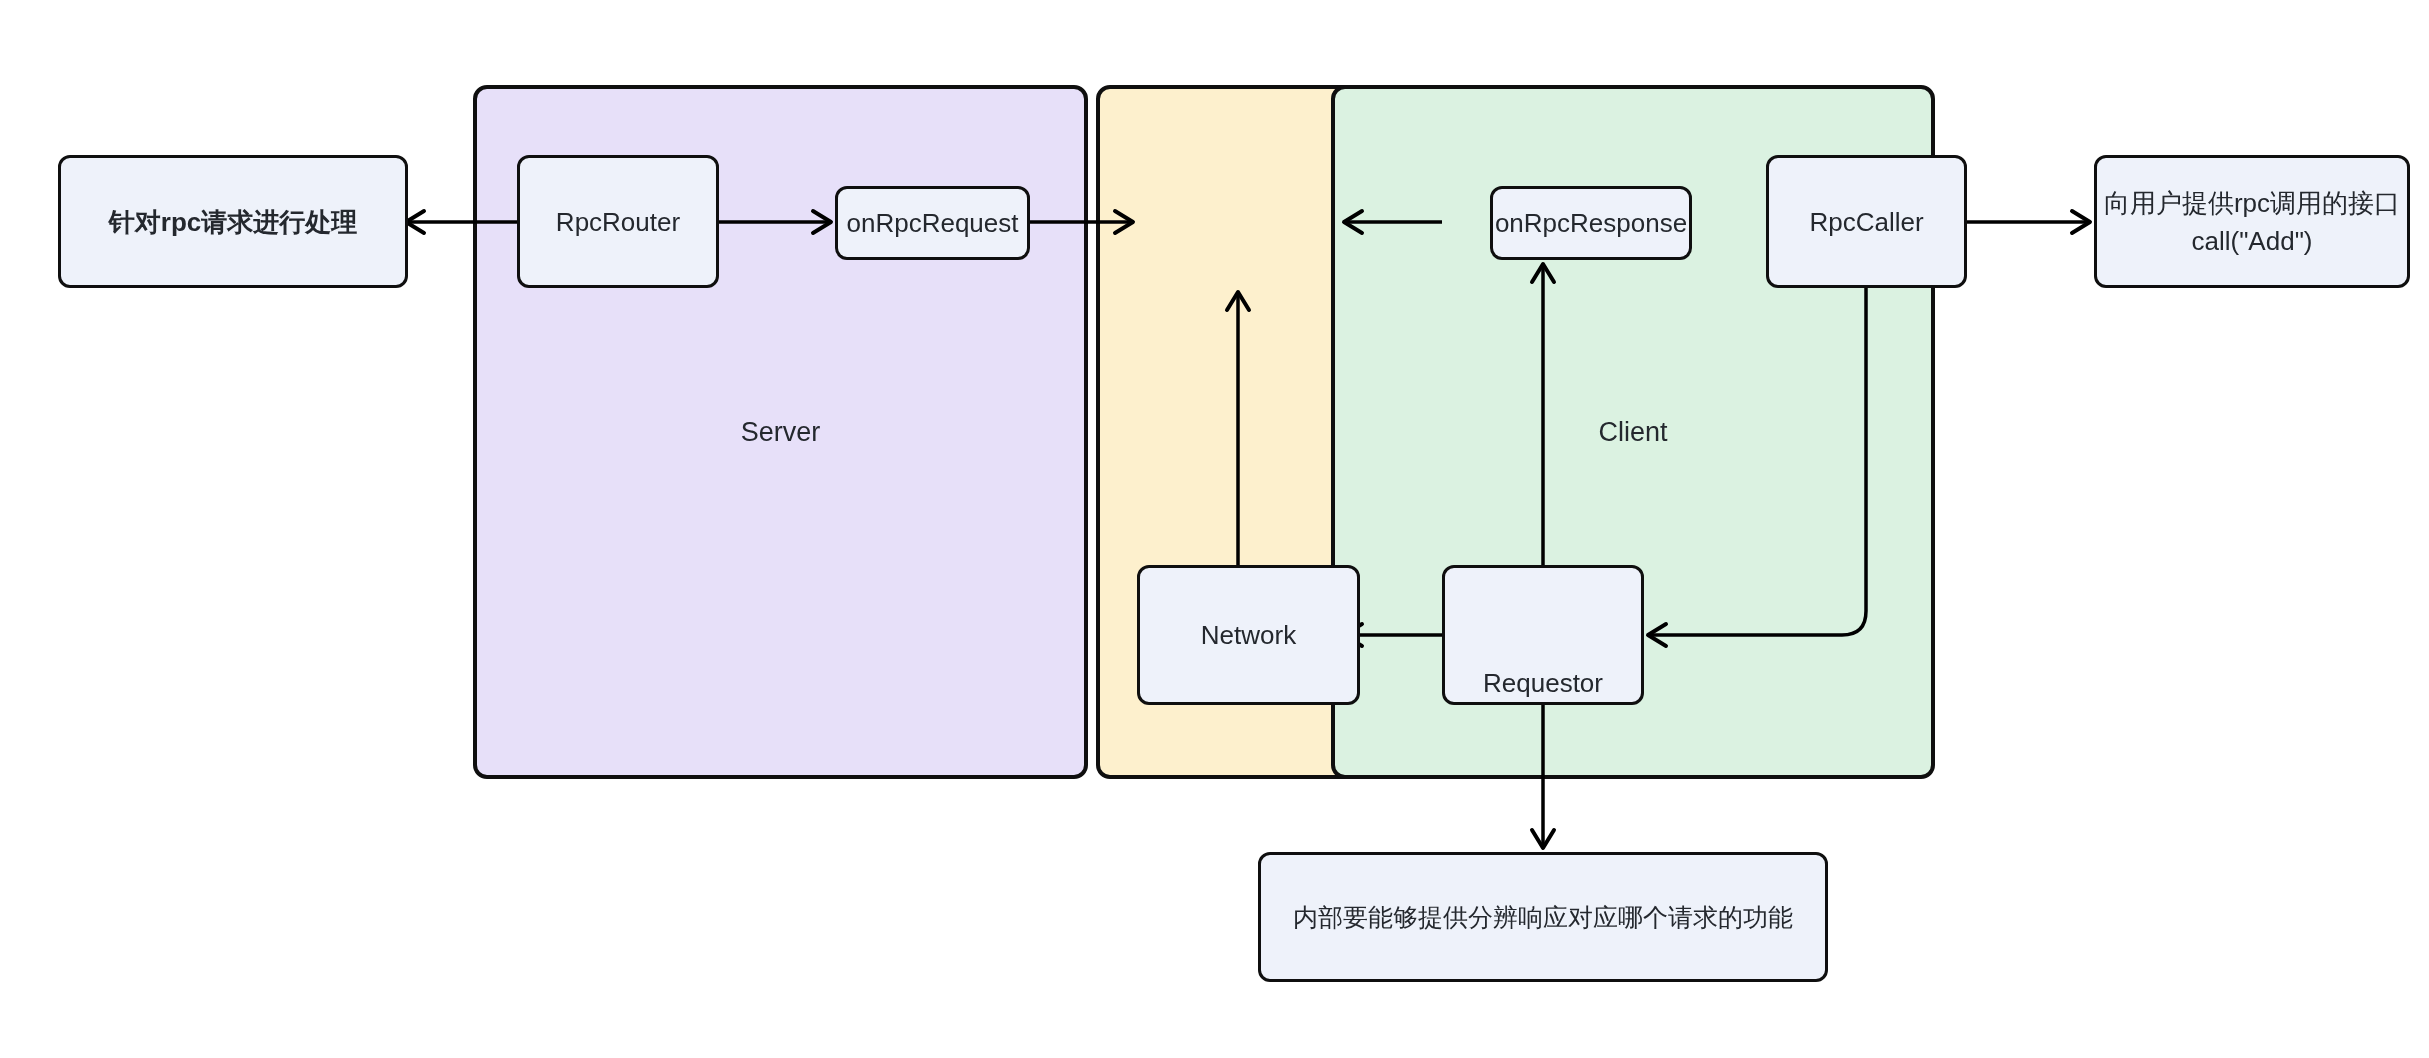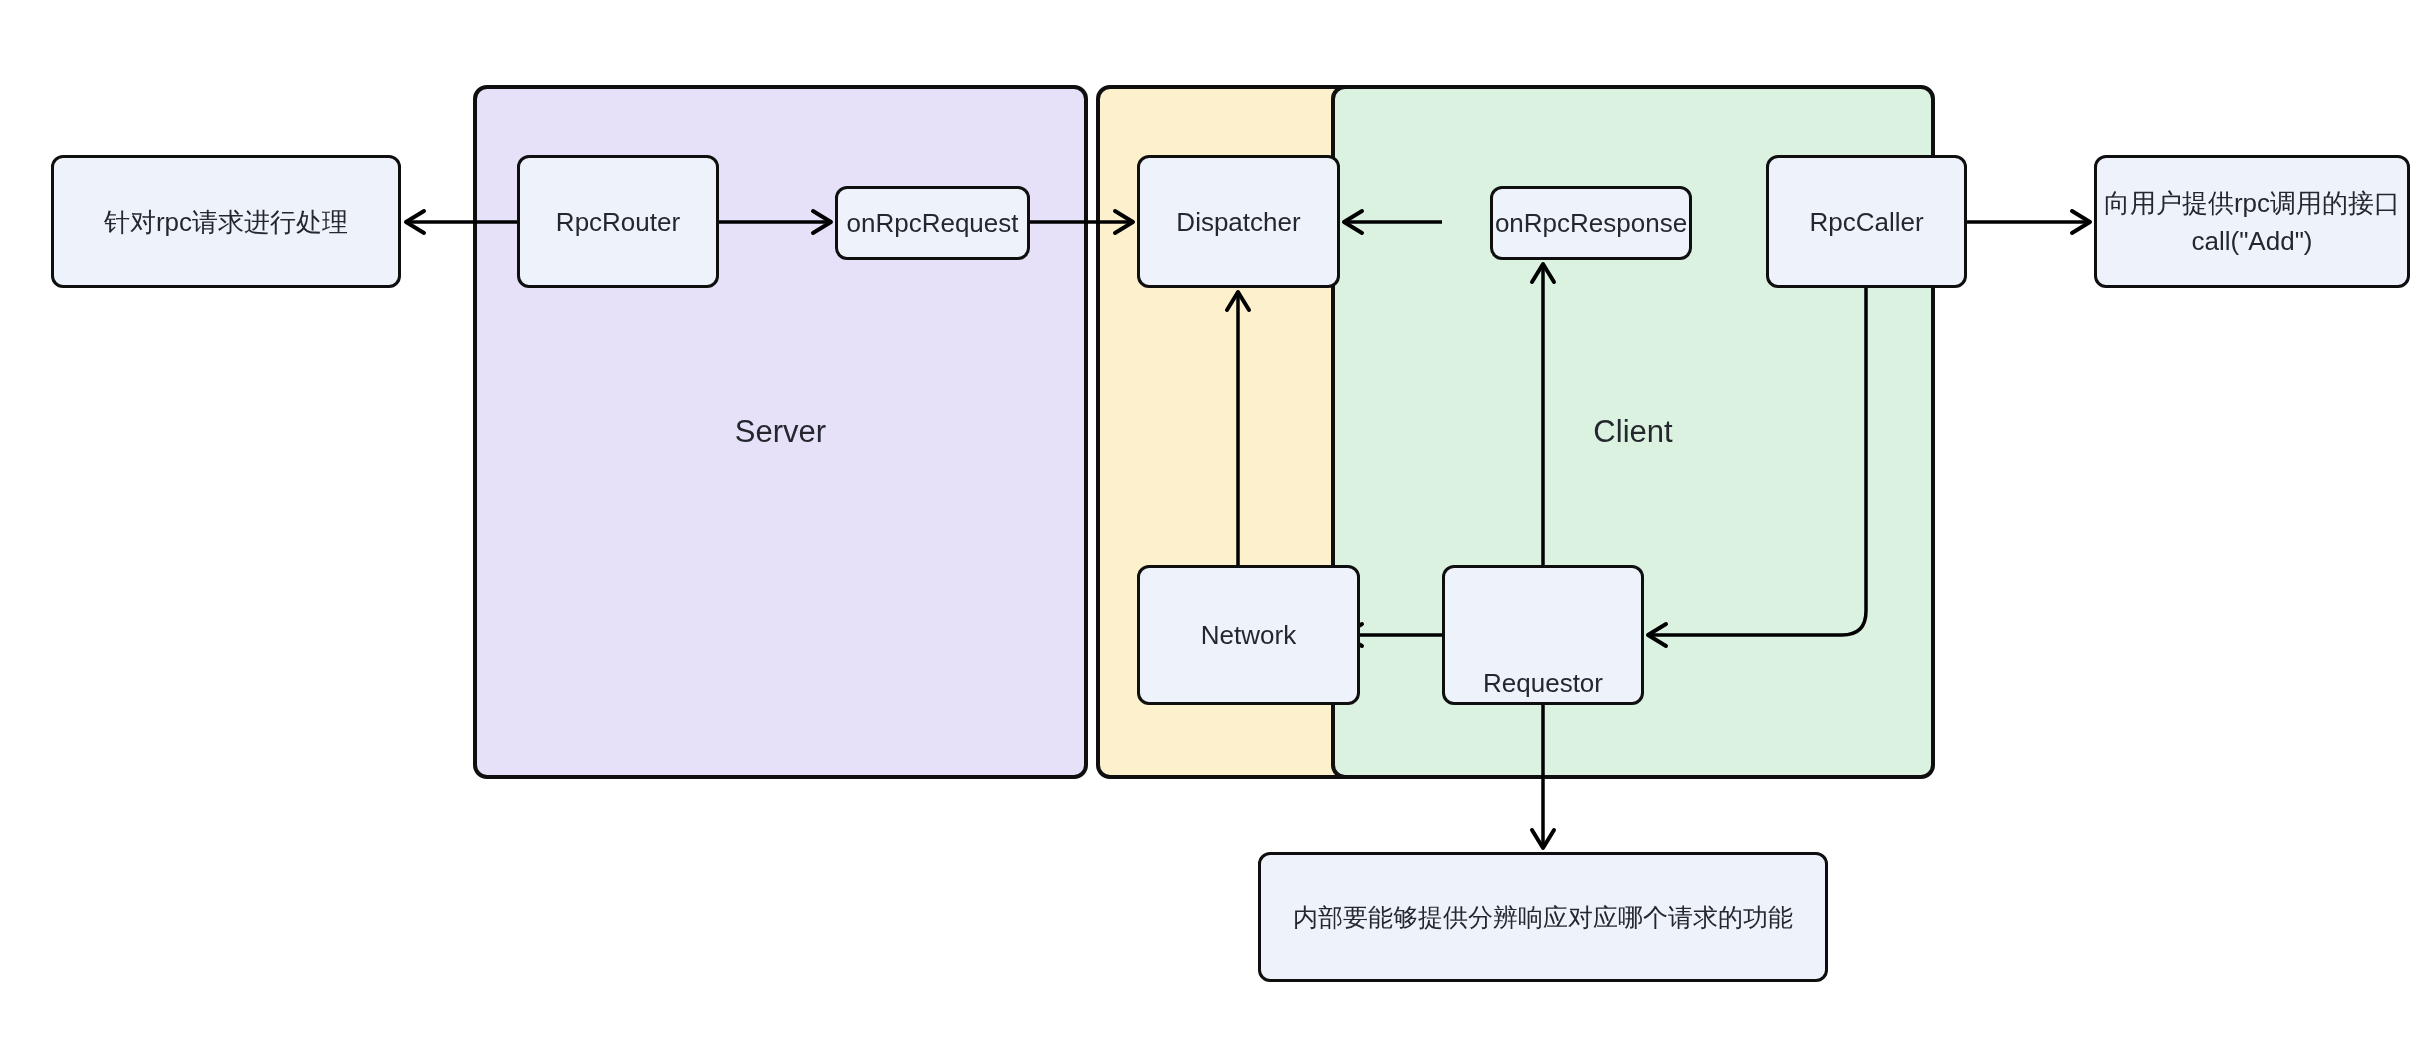--- a/index.html
+++ b/index.html
@@ -18,21 +18,21 @@
     border: 4px solid var(--border, #0f0f0f);
     border-radius: 14px;
   }
   #group-server   { left: 473px;  top: 85px; width: 615px; height: 694px; background: var(--server-fill, #e7e0f9); }
   #group-transport{ left: 1096px; top: 85px; width: 288px; height: 694px; background: var(--transport-fill, #fdf0cd); }
   #group-client   { left: 1331px; top: 85px; width: 604px; height: 694px; background: var(--client-fill, #dbf2e1); }
   .group-label {
     position: absolute;
     left: 50%; top: 50%;
     transform: translate(-50%, -50%);
-    font-size: 31px;
+    font-size: 27px;
     white-space: nowrap;
   }
   #edge-layer {
     position: absolute;
     left: 0; top: 0;
     pointer-events: none;
   }
   .edge {
     fill: none;
     stroke: var(--arrow, #000000);
@@ -45,21 +45,21 @@
     border: 3.5px solid var(--border, #0f0f0f);
     border-radius: 12px;
     display: flex;
     flex-direction: column;
     align-items: center;
     justify-content: center;
     text-align: center;
     font-size: 26px;
     line-height: 38px;
   }
-  #node-note-left      { left: 51px;   top: 155px; width: 350px; height: 133px; }
+  #node-note-left      { left: 58px;   top: 155px; width: 350px; height: 133px; font-weight: bold; }
   #node-rpc-router     { left: 517px;  top: 155px; width: 202px; height: 133px; }
   #node-on-rpc-request { left: 835px;  top: 186px; width: 195px; height: 74px;  }
   #node-dispatcher     { left: 1137px; top: 155px; width: 203px; height: 133px; }
   #node-on-rpc-response{ left: 1442px; top: 186px; width: 202px; height: 74px; margin-left: 48px;  }
   #node-rpc-caller     { left: 1766px; top: 155px; width: 201px; height: 133px; }
   #node-note-right     { left: 2094px; top: 155px; width: 316px; height: 133px; }
   #node-network        { left: 1137px; top: 565px; width: 223px; height: 140px; }
   #node-requestor      { left: 1442px; top: 565px; width: 202px; height: 140px; justify-content: flex-end; }
   #node-note-bottom    { left: 1258px; top: 852px; width: 570px; height: 130px; font-size: 25px; }
 </style>
@@ -99,23 +99,20 @@
   </div>
 
   <div class="node" id="node-on-rpc-request">
     <span>onRpcRequest</span>
   </div>
 
   <div class="node" id="node-rpc-router">
     <span>RpcRouter</span>
   </div>
 
-  <div class="node" id="node-dispatcher">
-    <span>Dispatcher</span>
-  </div>
 
   <div class="node" id="node-on-rpc-response">
     <span>onRpcResponse</span>
   </div>
 
   <div class="node" id="node-note-right">
     <div>向用户提供rpc调用的接口</div>
     <div>call("Add")</div>
   </div>
 

